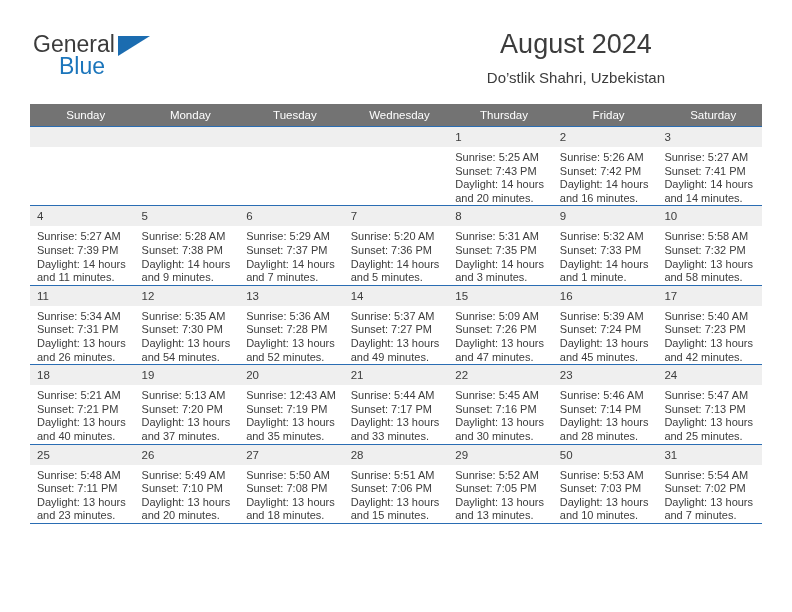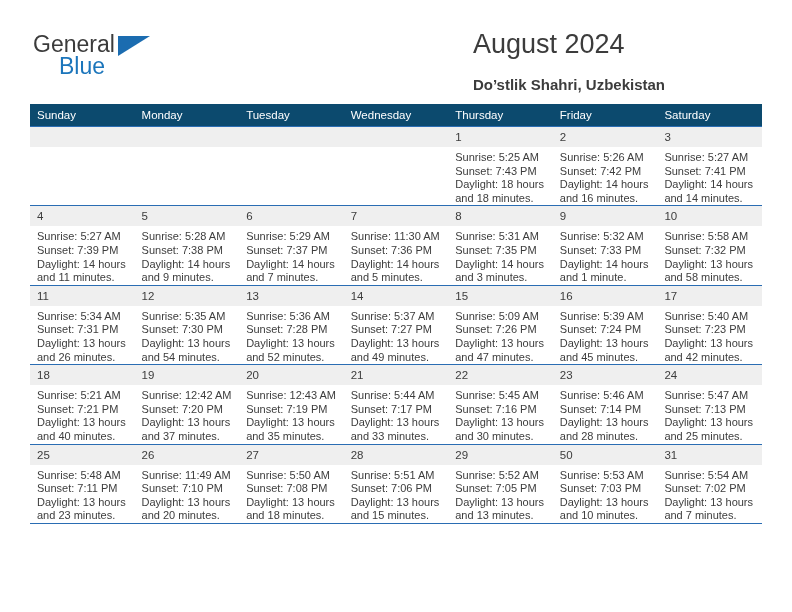--- a/index.html
+++ b/index.html
@@ -58,52 +58,52 @@
     top: 4px;
     width: 0;
     height: 0;
     border-left: 32px solid #1b6cb0;
     border-bottom: 20px solid transparent;
   }
   .title-block {
     position: absolute;
     right: 0;
     top: 0;
-    text-align: left;
+    text-align: center;
   }
   .cal-title {
     font-size: 27px;
     color: #3c3c3c;
     line-height: 32px;
     font-weight: normal;
     margin: 0;
   }
   .cal-subtitle {
     font-size: 15px;
     color: #3c3c3c;
     line-height: 20px;
-    margin: 15px 0 0 0;
-    font-weight: bold;
+    margin: 8px 0 0 0;
+    font-weight: normal;
   }
 
   
   .calendar {
     position: absolute;
     left: 30px;
     top: 104px;
     width: 732px;
     border-collapse: collapse;
     table-layout: fixed;
   }
   .calendar th {
-    background: #0c4a6e;
+    background: #737373;
     color: #ffffff;
     font-size: 11.5px;
     font-weight: normal;
-    text-align: left;
+    text-align: center;
     padding: 5px 0 5px 7px;
     height: 12px;
     border: none;
   }
   .calendar td {
     vertical-align: top;
     padding: 0;
     border-top: 1.6px solid #2a6db3;
     background: #ffffff;
     height: 74px;
@@ -177,21 +177,21 @@
             <div class="daynum"></div>
           </td>
           <td class="empty">
             <div class="daynum"></div>
           </td>
           <td>
             <div class="daynum">1</div>
             <div class="details">
               <div>Sunrise: 5:25 AM</div>
               <div>Sunset: 7:43 PM</div>
-              <div class="daylight">Daylight: 18 hours and 18 minutes.</div>
+              <div class="daylight">Daylight: 14 hours and 20 minutes.</div>
             </div>
           </td>
           <td>
             <div class="daynum">2</div>
             <div class="details">
               <div>Sunrise: 5:26 AM</div>
               <div>Sunset: 7:42 PM</div>
               <div class="daylight">Daylight: 14 hours and 16 minutes.</div>
             </div>
           </td>
@@ -225,21 +225,21 @@
             <div class="daynum">6</div>
             <div class="details">
               <div>Sunrise: 5:29 AM</div>
               <div>Sunset: 7:37 PM</div>
               <div class="daylight">Daylight: 14 hours and 7 minutes.</div>
             </div>
           </td>
           <td>
             <div class="daynum">7</div>
             <div class="details">
-              <div>Sunrise: 11:30 AM</div>
+              <div>Sunrise: 5:20 AM</div>
               <div>Sunset: 7:36 PM</div>
               <div class="daylight">Daylight: 14 hours and 5 minutes.</div>
             </div>
           </td>
           <td>
             <div class="daynum">8</div>
             <div class="details">
               <div>Sunrise: 5:31 AM</div>
               <div>Sunset: 7:35 PM</div>
               <div class="daylight">Daylight: 14 hours and 3 minutes.</div>
@@ -325,21 +325,21 @@
             <div class="daynum">18</div>
             <div class="details">
               <div>Sunrise: 5:21 AM</div>
               <div>Sunset: 7:21 PM</div>
               <div class="daylight">Daylight: 13 hours and 40 minutes.</div>
             </div>
           </td>
           <td>
             <div class="daynum">19</div>
             <div class="details">
-              <div>Sunrise: 12:42 AM</div>
+              <div>Sunrise: 5:13 AM</div>
               <div>Sunset: 7:20 PM</div>
               <div class="daylight">Daylight: 13 hours and 37 minutes.</div>
             </div>
           </td>
           <td>
             <div class="daynum">20</div>
             <div class="details">
               <div>Sunrise: 12:43 AM</div>
               <div>Sunset: 7:19 PM</div>
               <div class="daylight">Daylight: 13 hours and 35 minutes.</div>
@@ -383,21 +383,21 @@
             <div class="daynum">25</div>
             <div class="details">
               <div>Sunrise: 5:48 AM</div>
               <div>Sunset: 7:11 PM</div>
               <div class="daylight">Daylight: 13 hours and 23 minutes.</div>
             </div>
           </td>
           <td>
             <div class="daynum">26</div>
             <div class="details">
-              <div>Sunrise: 11:49 AM</div>
+              <div>Sunrise: 5:49 AM</div>
               <div>Sunset: 7:10 PM</div>
               <div class="daylight">Daylight: 13 hours and 20 minutes.</div>
             </div>
           </td>
           <td>
             <div class="daynum">27</div>
             <div class="details">
               <div>Sunrise: 5:50 AM</div>
               <div>Sunset: 7:08 PM</div>
               <div class="daylight">Daylight: 13 hours and 18 minutes.</div>

